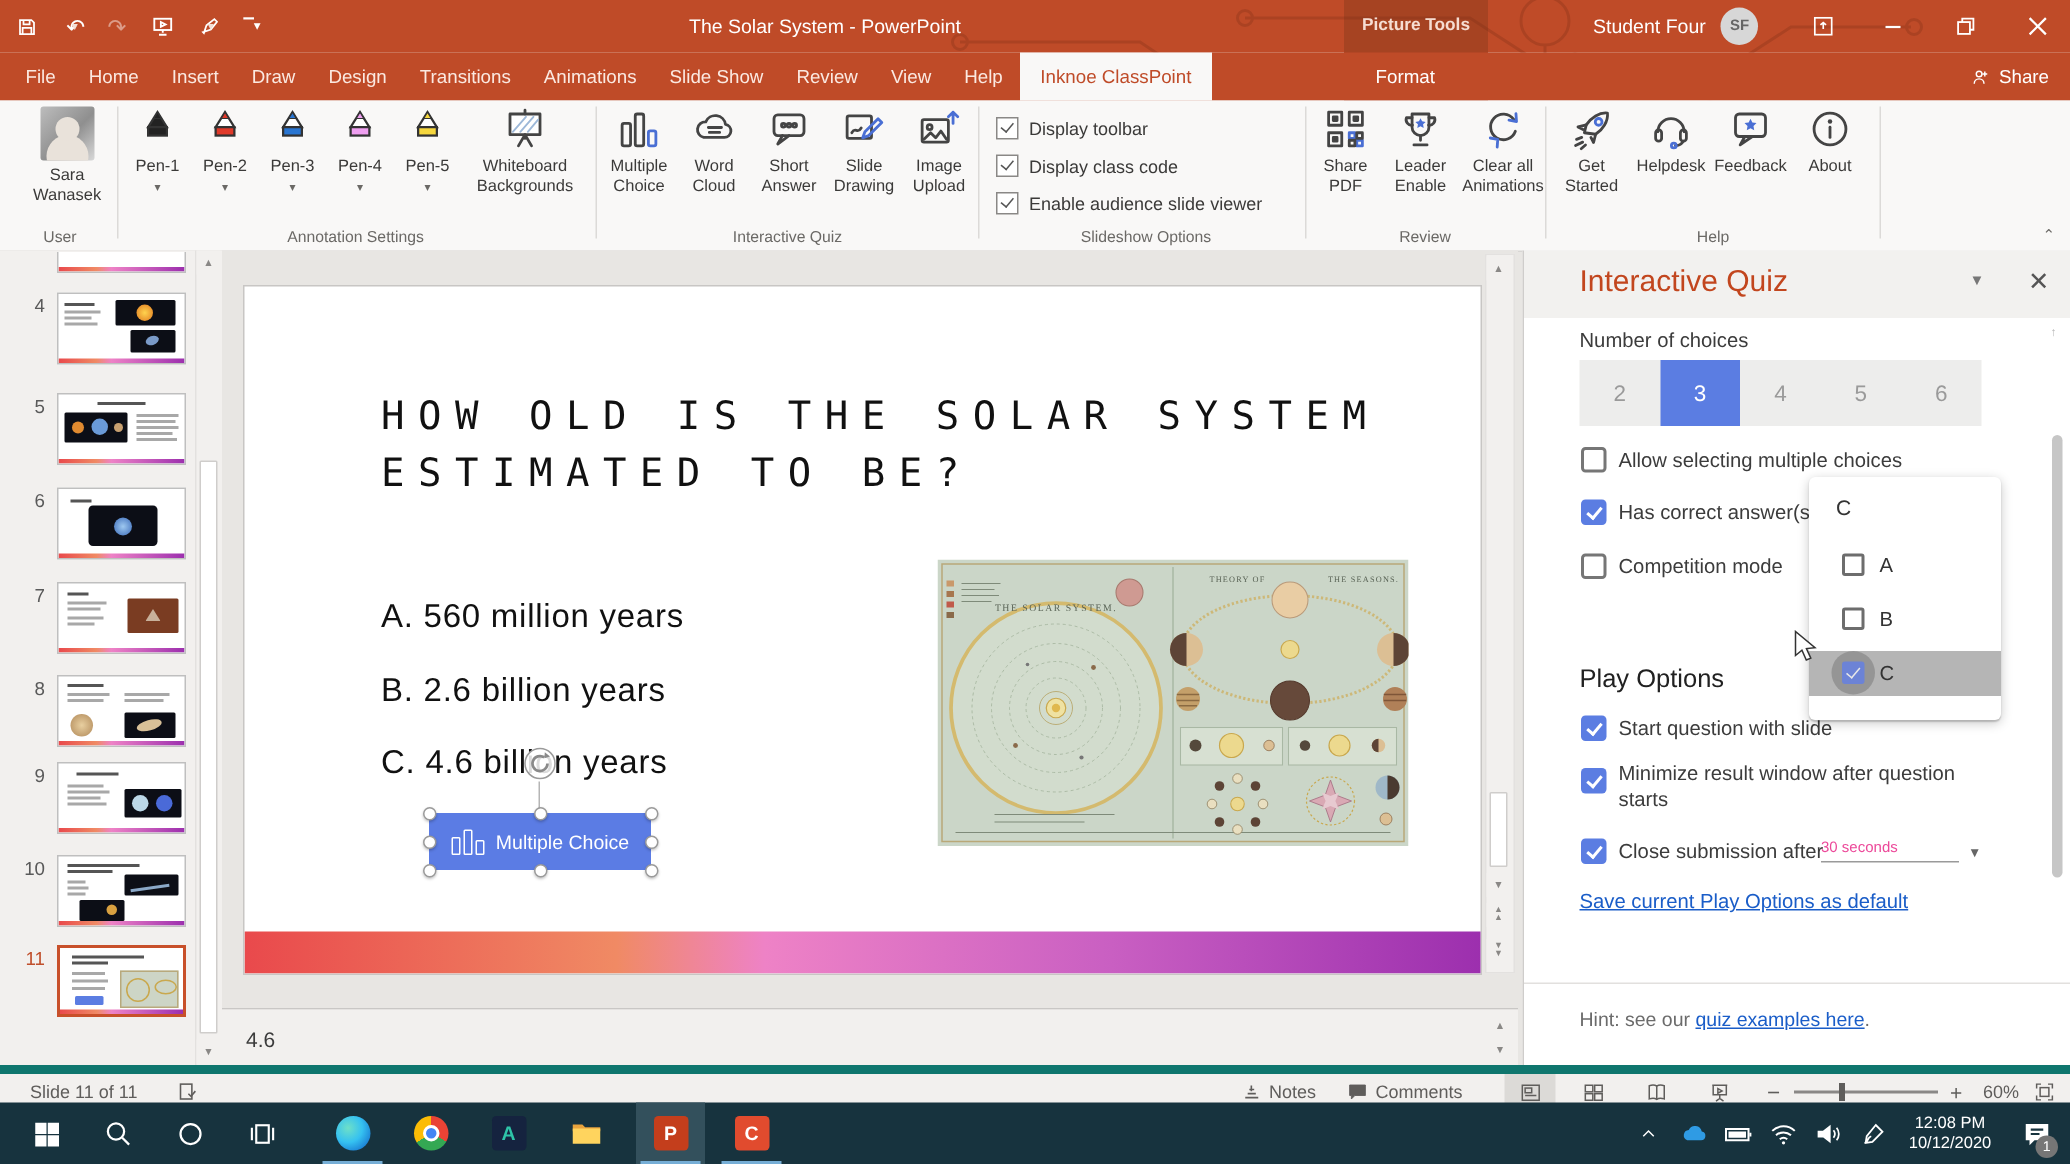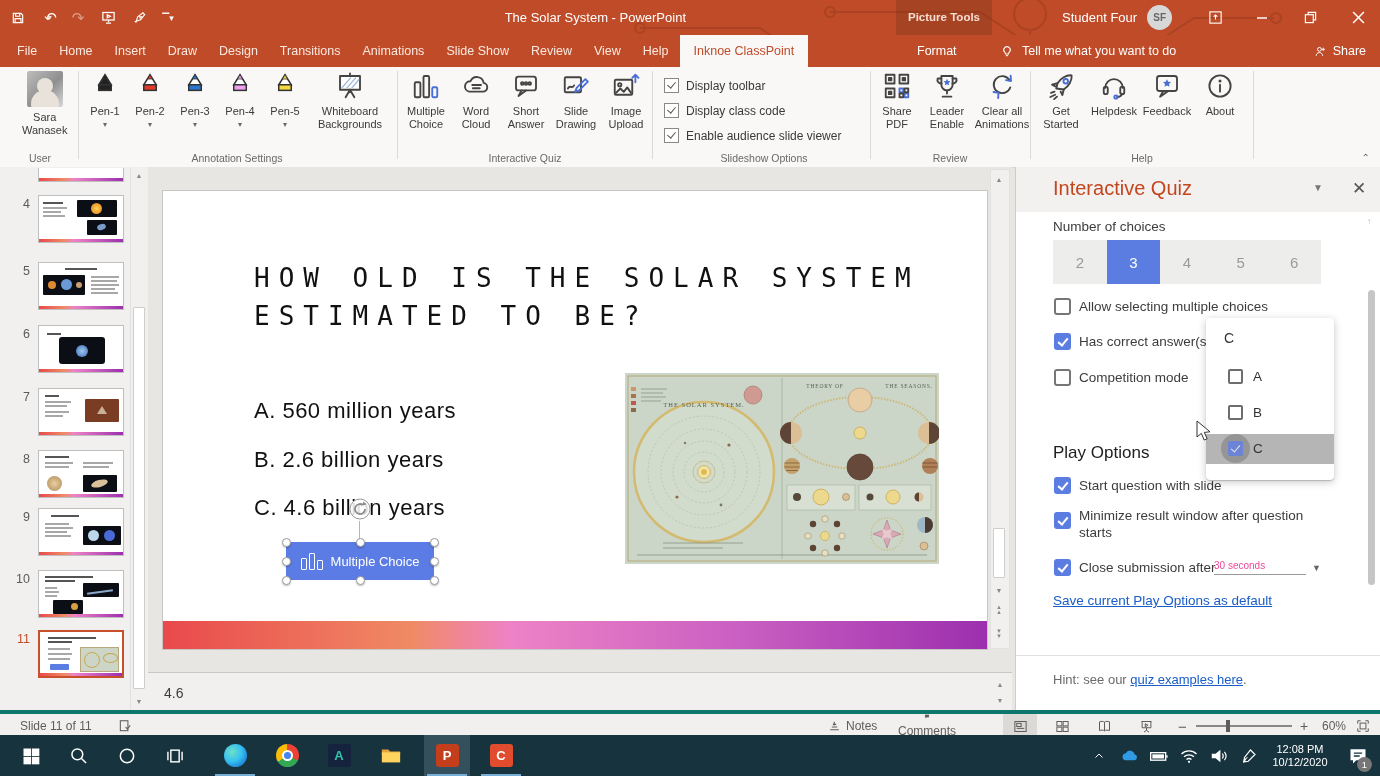--- a/index.html
+++ b/index.html
@@ -6,21 +6,21 @@
   body{width:1380px;height:776px;overflow:hidden;font-family:"Liberation Sans","DejaVu Sans",sans-serif;-webkit-font-smoothing:antialiased;}
   #app{position:relative;width:1380px;height:776px;background:#e8e6e3;}
   .abs{position:absolute;}
 
   
   #titlebar{position:absolute;left:0;top:0;width:1380px;height:35px;background:var(--orange,#bf4b28);}
   #qat{position:absolute;left:10px;top:0;height:35px;display:flex;align-items:center;gap:14px;color:#fff;}
   .qat-ic{width:16px;height:16px;display:flex;align-items:center;justify-content:center;color:#fff;font-size:15px;}
   .qat-ic.dim{opacity:.45;}
   .qcaret{font-size:8px;color:#f3ded5;margin-left:-9px;}
-  #win-title{position:absolute;left:386px;top:0;width:300px;height:35px;line-height:35px;text-align:right;color:#fff;font-size:13px;}
+  #win-title{position:absolute;left:400px;top:0;width:300px;height:35px;line-height:35px;text-align:center;color:#fff;font-size:13px;}
   #pt-band{position:absolute;left:896px;top:0;width:96px;height:67px;background:var(--band,#a64322);}
   #pt-label{position:absolute;left:896px;top:0;width:96px;height:35px;line-height:35px;text-align:center;color:#f6ddd2;font-size:11.5px;font-weight:bold;}
   #account{position:absolute;left:1062px;top:0;height:35px;display:flex;align-items:center;gap:10px;color:#fff;font-size:13px;}
   #avatar{width:25px;height:25px;border-radius:50%;background:#d7d7d7;color:#666;font-size:10px;display:flex;align-items:center;justify-content:center;font-weight:bold;}
   .winbtn{position:absolute;top:0;width:44px;height:35px;display:flex;align-items:center;justify-content:center;color:#fff;}
   #circuit{position:absolute;left:620px;top:0;width:760px;height:67px;pointer-events:none;opacity:.3;}
 
   
   #tabrow{position:absolute;left:0;top:35px;width:1380px;height:32px;background:var(--orange,#bf4b28);}
   #tabs{display:flex;height:32px;padding-left:6px;}
@@ -108,21 +108,21 @@
   .pop-row{position:absolute;left:0;width:128px;height:30px;}
   .pop-row .pcb{position:absolute;left:22px;top:7px;width:15px;height:15px;box-sizing:border-box;border-radius:2px;}
   .pop-row .pcb.off{border:2px solid #6d6d6d;background:#fff;}
   .pop-row .pcb.on{background:#6c83d6;}
   .pop-row .pcb.on:after{content:"";position:absolute;left:4.5px;top:1.5px;width:4px;height:8px;border:solid #e8e8e8;border-width:0 1.8px 1.8px 0;transform:rotate(40deg);}
   .pop-row .plab{position:absolute;left:47px;top:7px;font-size:13.5px;color:#333;}
   .pop-row.hl{background:#b5b5b5;}
   .halo{position:absolute;left:15px;top:0px;width:29px;height:29px;border-radius:50%;background:rgba(70,70,70,.28);}
 
   
-  #statusbar{position:absolute;left:0;top:710px;width:1380px;height:26px;background:#f2f0ee;border-top:4px solid #0f766e;box-sizing:border-box;color:#5f5d5b;font-size:12px;}
+  #statusbar{position:absolute;left:0;top:710px;width:1380px;height:26px;background:#f2f0ee;border-top:6px solid #0f766e;box-sizing:border-box;color:#5f5d5b;font-size:12px;}
   .sb-item{position:absolute;top:0;height:24px;display:flex;align-items:center;gap:5px;}
   .viewbtn{position:absolute;top:0;width:34px;height:24px;display:flex;align-items:center;justify-content:center;}
   .viewbtn.on{background:#dcdad7;}
   #zoomslider{position:absolute;left:1196px;top:11px;width:96px;height:2px;background:#8a8886;}
   #zoomslider .zthumb{position:absolute;left:30px;top:-5px;width:4px;height:12px;background:#5f5d5b;}
 
   
   #taskbar{position:absolute;left:0;top:735px;width:1380px;height:41px;background:#17333e;}
   .tb-slot{position:absolute;top:0;width:46px;height:41px;display:flex;align-items:center;justify-content:center;}
   .tb-slot.open:after{content:"";position:absolute;left:3px;bottom:0;width:40px;height:2px;background:#76aed6;}
@@ -224,27 +224,20 @@
         <div class="tab">Design</div>
         <div class="tab">Transitions</div>
         <div class="tab">Animations</div>
         <div class="tab">Slide Show</div>
         <div class="tab">Review</div>
         <div class="tab">View</div>
         <div class="tab">Help</div>
         <div class="tab active">Inknoe ClassPoint</div>
         <div class="tab contextual">Format</div>
       </div>
-    <div id="tellme">
-      <svg width="14" height="14" viewBox="0 0 24 24" stroke="#fff" fill="none" stroke-width="1.8">
-          <path d="M8 14a5.5 5.5 0 1 1 8 0c-1 1-1.5 2-1.5 3h-5c0-1-.5-2-1.5-3z"></path>
-          <path d="M10 20h4"></path>
-        </svg>
-      <span>Tell me what you want to do</span>
-    </div>
     <div id="share">
       <svg width="13" height="13" viewBox="0 0 24 24" stroke="#fff" fill="none" stroke-width="1.8">
           <circle cx="10" cy="8" r="3.5"></circle>
           <path d="M4 20c0-3.5 2.5-6 6-6s6 2.5 6 6M17 5v6M14 8h6"></path>
         </svg>
       <span>Share</span>
     </div>
   </div>
 
   <div id="ribbon">
@@ -785,21 +778,21 @@
           <rect x="4" y="3" width="13" height="17"></rect>
           <path d="M13 14l3 3 5-6"></path>
         </svg>
       </div>
     <div class="sb-item" style="left:828px;">
         <svg width="13" height="13" viewBox="0 0 24 24" stroke="#5f5d5b" fill="none" stroke-width="2">
           <path d="M4 18h16M7 13h10M9 8h6M11.5 3v7"></path>
         </svg>
         <span>Notes</span>
       </div>
-    <div class="sb-item" style="left:898px;flex-direction:column;">
+    <div class="sb-item" style="left:898px;">
         <svg width="14" height="14" viewBox="0 0 24 24" stroke="#5f5d5b" fill="#5f5d5b" stroke-width="1">
           <path d="M3 4h18v12H9l-4 4v-4H3z"></path>
         </svg>
         <span>Comments</span>
       </div>
     <div class="viewbtn on" style="left:1003px;">
         <svg width="15" height="15" viewBox="0 0 24 24" stroke="#5f5d5b" fill="none" stroke-width="1.6">
           <rect x="3" y="4" width="18" height="16"></rect>
           <rect x="6" y="7" width="7" height="5"></rect>
           <path d="M6 15h12"></path>

